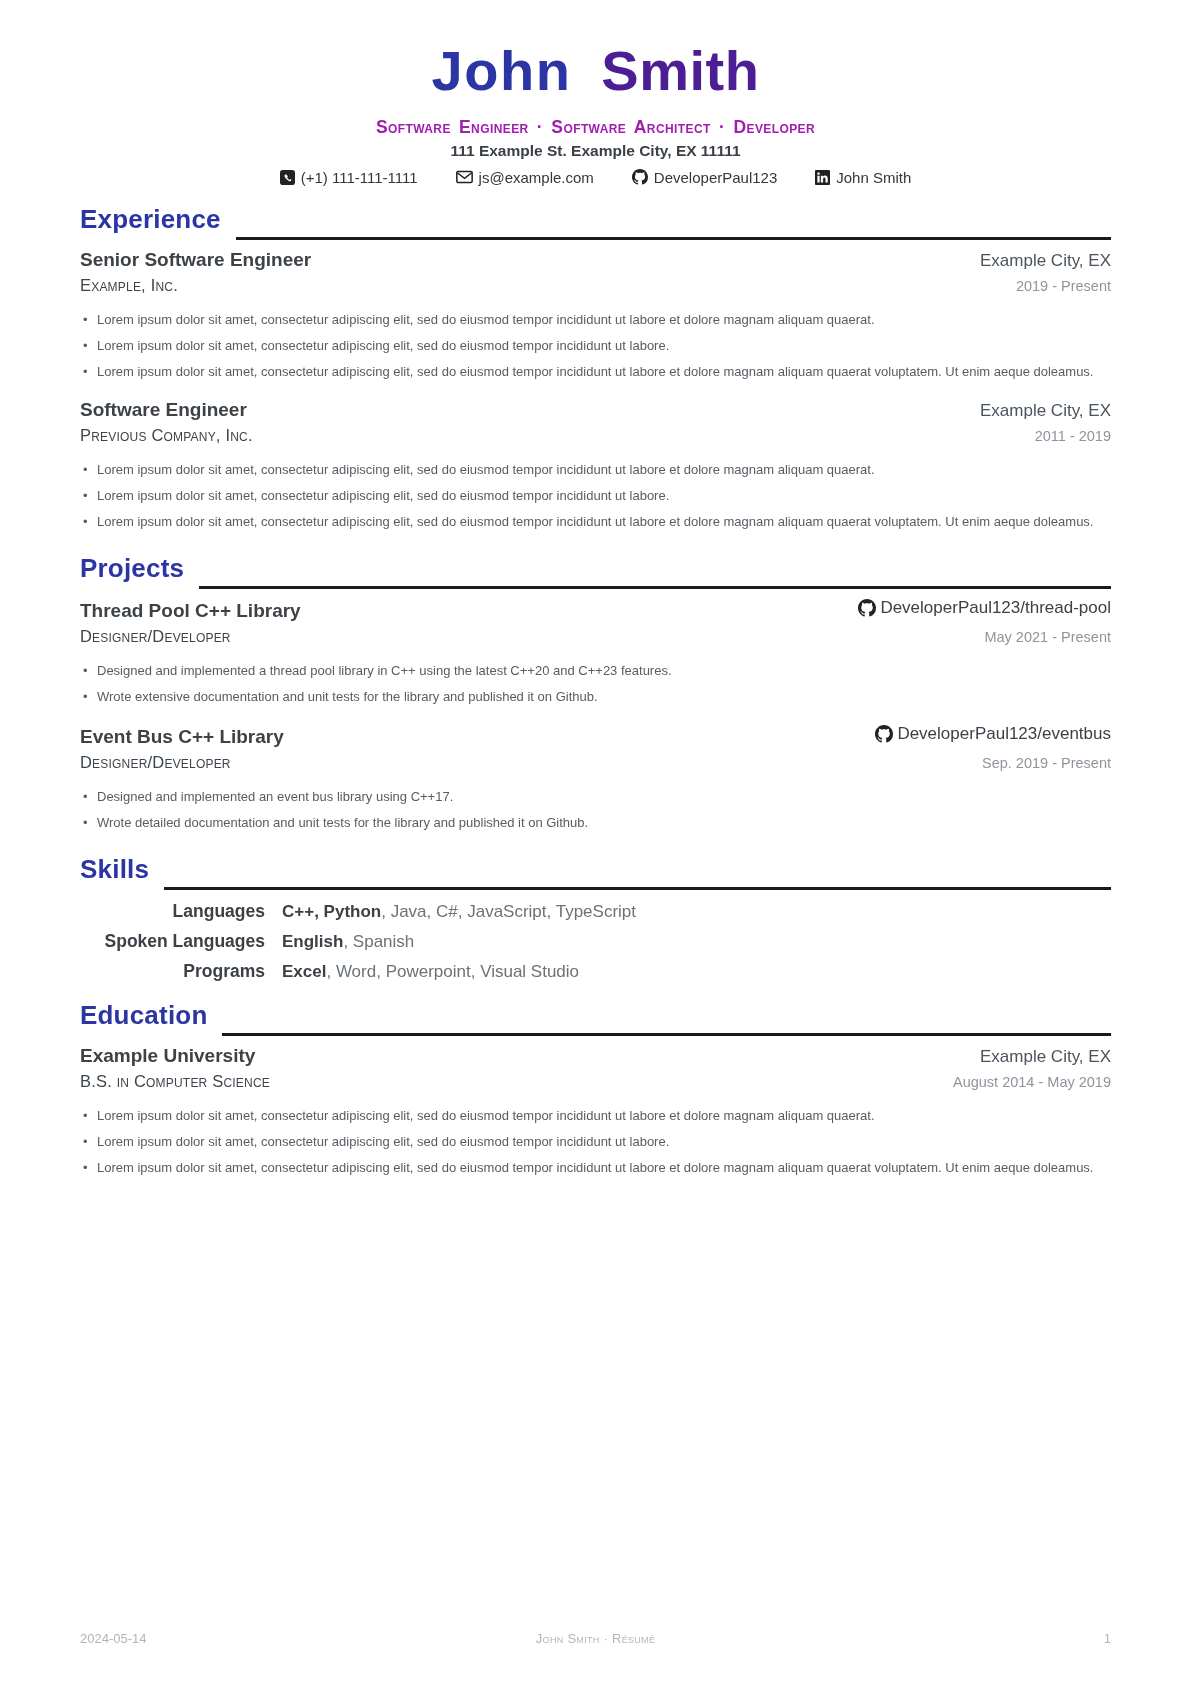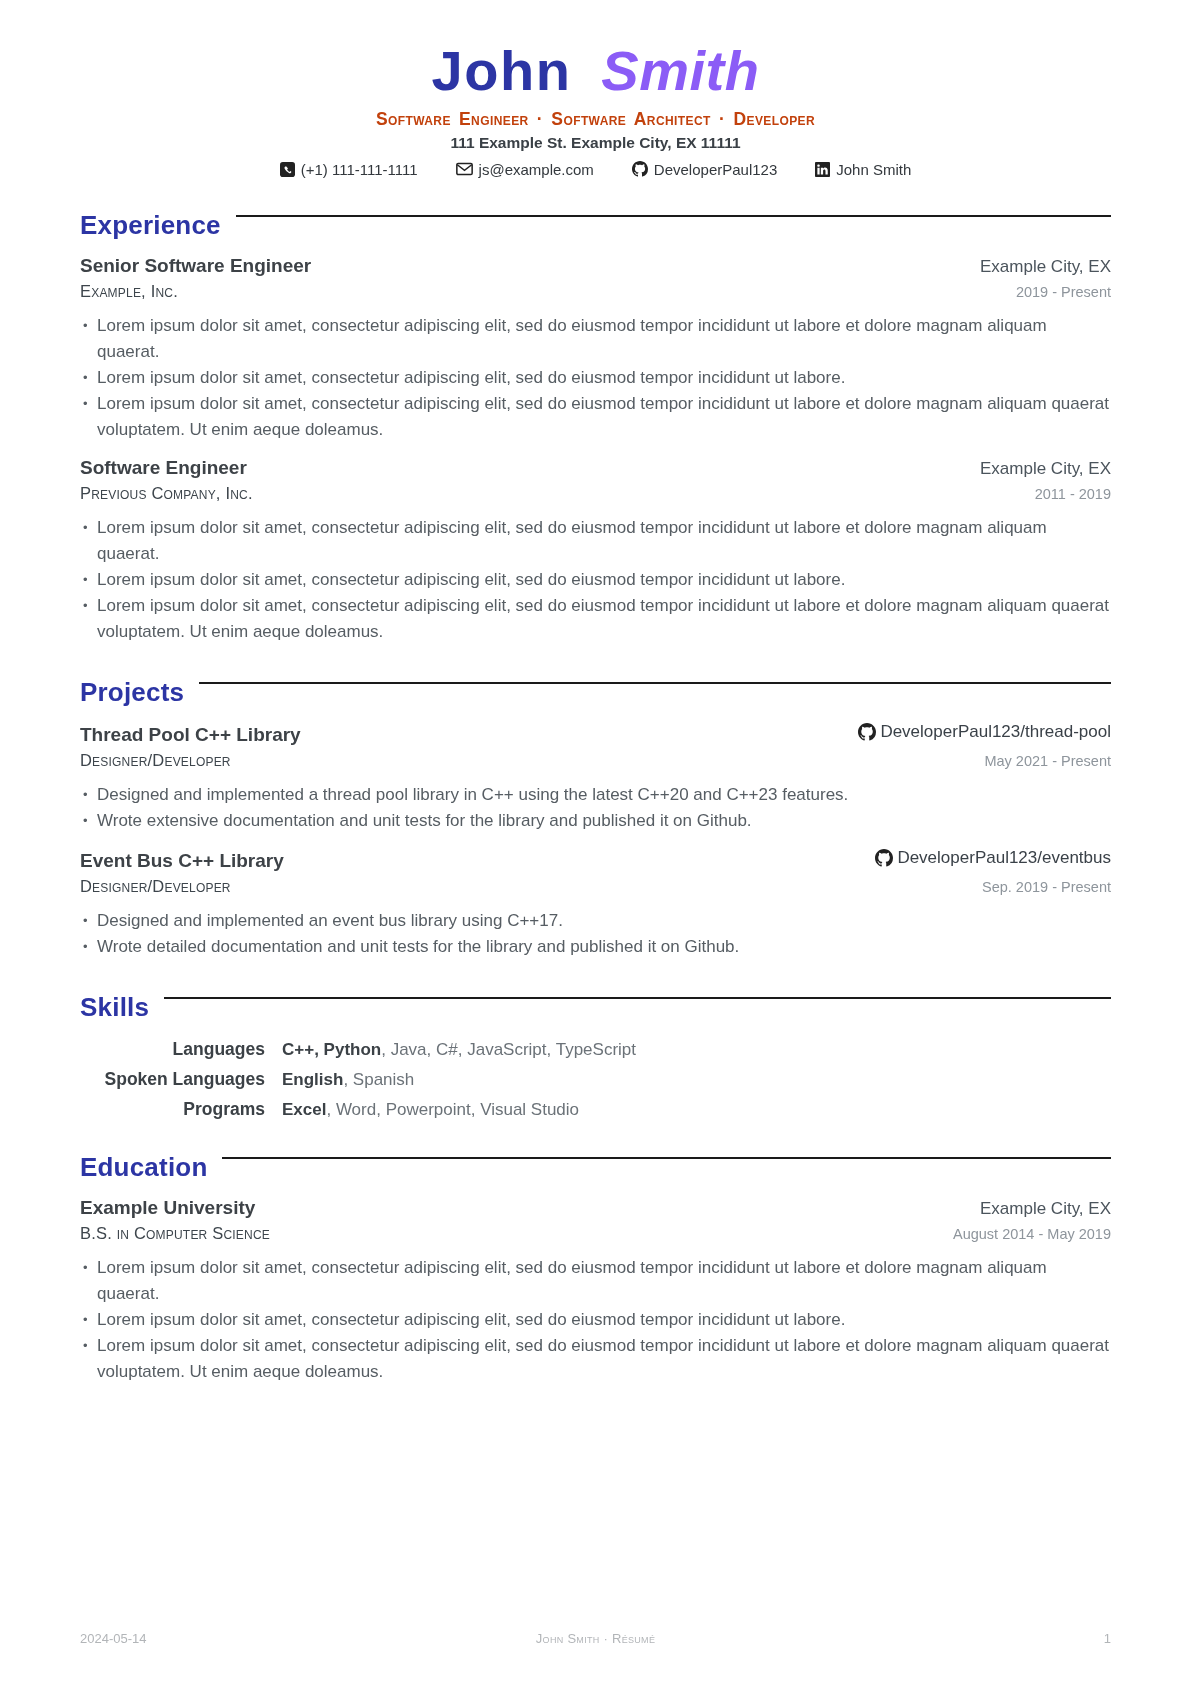--- a/index.html
+++ b/index.html
@@ -5,47 +5,47 @@
   * { margin:0; padding:0; box-sizing:border-box; }
   html,body { background:#ffffff; }
   body { font-family:"Liberation Sans", sans-serif; }
   .page { position:relative; width:1191px; height:1684px; background:#fff; overflow:hidden; }
   .content { padding:42px 80px 0 80px; }
 
   
   .hdr { text-align:center; }
   .name { font-size:56px; line-height:1.05; }
   .name .first { font-weight:700; color:#2c35a4; letter-spacing:1.5px; }
-  .name .last  { font-weight:800; color:#8b5cf6; margin-left:30px; letter-spacing:0.5px;font-style:italic; }
-  .tagline { margin-top:8px; font-variant:small-caps; font-weight:600; font-size:17.5px;
-             color:#c2410c; letter-spacing:0.4px; word-spacing:3px; }
+  .name .last  { font-weight:800; color:#4c1d95; margin-left:30px; letter-spacing:0.5px; }
+  .tagline { margin-top:16px; font-variant:small-caps; font-weight:600; font-size:17.5px;
+             color:#a21caf; letter-spacing:0.4px; word-spacing:3px; }
   .address { margin-top:4px; font-weight:700; font-size:15.5px; color:#3a4046;text-align:center; }
   .contacts { margin-top:9px; display:flex; justify-content:center; align-items:center; gap:38px;
               font-size:15px; color:#33383d; }
   .contact { display:inline-flex; align-items:center; gap:6px; }
   .contact svg { display:block; }
 
   
-  .sec { display:flex; align-items:flex-start; margin-top:32px; }
+  .sec { display:flex; align-items:flex-end; margin-top:18px; }
   .sec-title { font-size:26px; font-weight:700; color:#2c35a4; letter-spacing:0.2px; white-space:nowrap; }
   .sec-rule { flex:1; height:2.5px; background:#1a1a1a; margin-left:15px; transform:translateY(5px); }
 
   
   .entry { margin-top:14px; }
   .eline1 { display:flex; justify-content:space-between; align-items:baseline; }
   .erole { font-size:19px; font-weight:700; color:#3d4247; }
   .eloc  { font-size:17px; color:#4b545c; }
   .eline2 { display:flex; justify-content:space-between; align-items:baseline; margin-top:5px; }
   .ecompany { font-variant:small-caps; font-size:16.5px; font-weight:500; color:#3d454c; letter-spacing:0.2px; }
   .edates { font-size:14.5px; color:#8e959c; }
   .repo { display:inline-flex; align-items:center; gap:4px; font-size:17px; color:#3a4148; }
   .repo svg { display:block; }
 
   ul.bullets { list-style:none; margin-top:12px; }
-  ul.bullets li { position:relative; padding-left:17px; font-size:17px; line-height:26px; color:#565d63; }
+  ul.bullets li { position:relative; padding-left:17px; font-size:13px; line-height:26px; color:#565d63; }
   ul.bullets li::before { content:"•"; position:absolute; left:3px; top:0; color:#565d63; font-size:13px; }
 
   
   .skills-block { margin-top:16px; }
   .skill-row { display:flex; align-items:baseline; margin-bottom:9px; }
   .skill-label { width:185px; text-align:right; font-size:17.5px; font-weight:700; color:#3b4146; }
   .skill-val { margin-left:17px; font-size:17px; color:#6b7278; }
   .skill-val .sb { font-weight:700; color:#3b4146; }
   .skill-val .sr { font-weight:400; color:#6b7278; }
 

